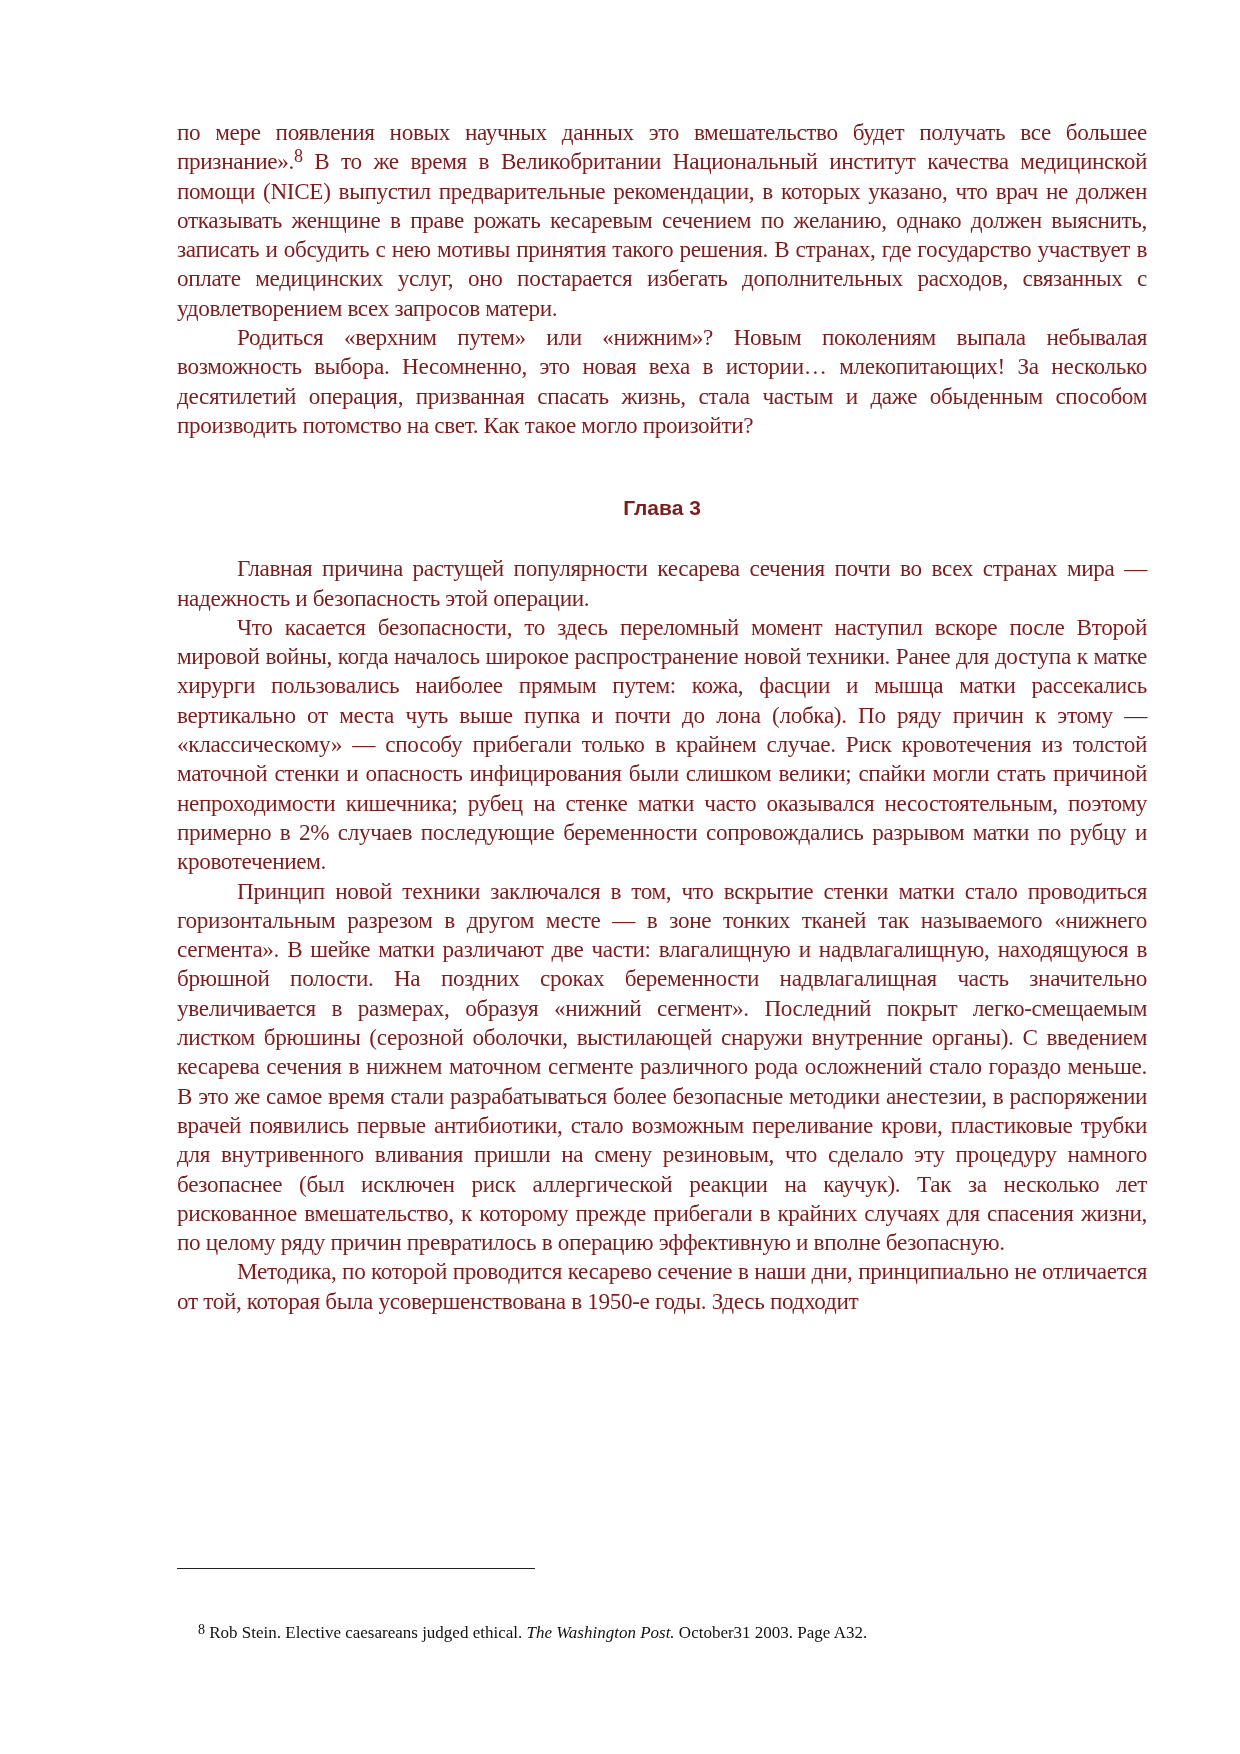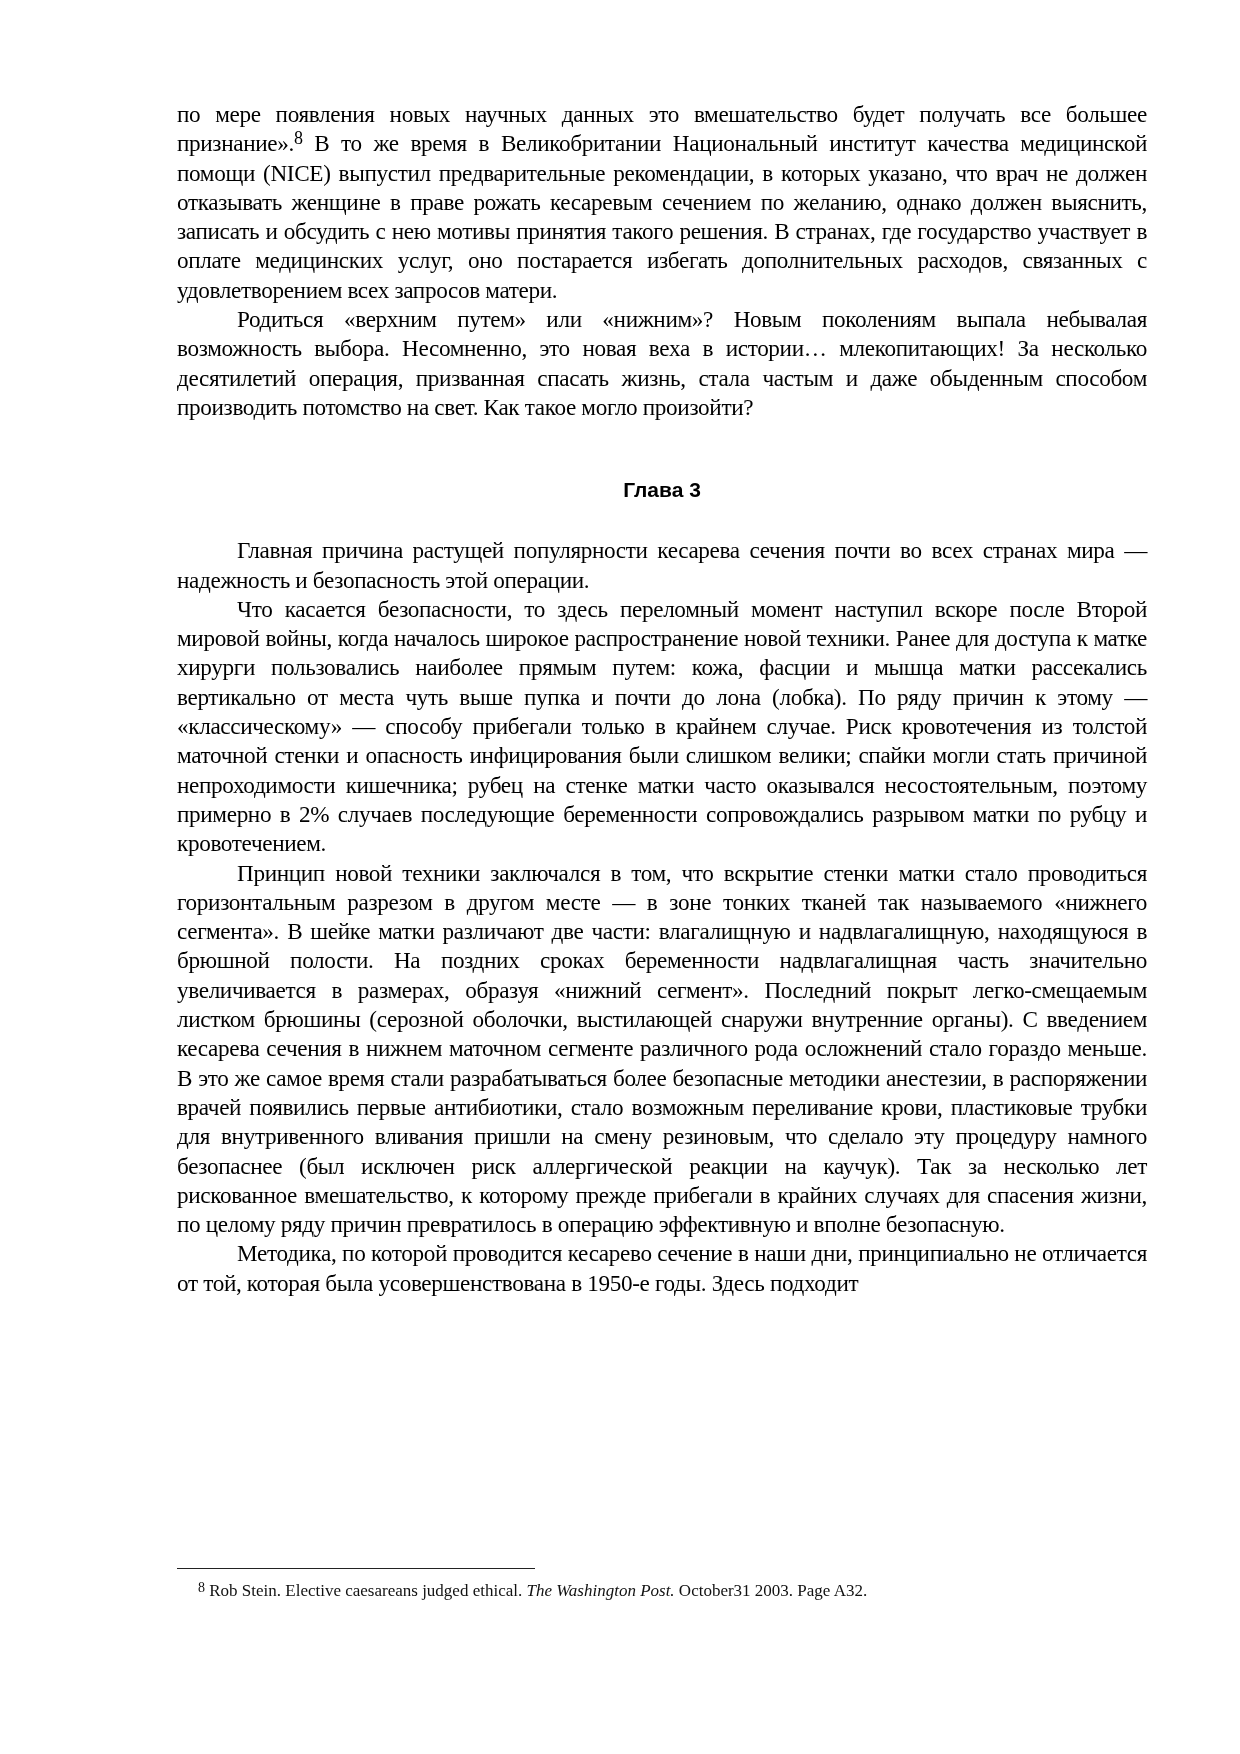--- a/index.html
+++ b/index.html
@@ -1,36 +1,36 @@
 <!DOCTYPE html>
 <html><head>
 <meta charset="utf-8">
 <style>
   html, body { margin: 0; padding: 0; background: #ffffff; }
   body { width: 1240px; height: 1754px; position: relative; overflow: hidden; }
-  .page { position: absolute; left: 177px; top: 100px; width: 970px; color: #000000; }
+  .page { position: absolute; left: 177px; top: 118px; width: 970px; color: #7f1d1d; }
   p.text {
     font-family: "Liberation Serif", serif;
     font-size: 23.2px; line-height: 29.3px; margin: 0;
     text-align: justify; letter-spacing: -0.35px;
   }
   p.indent { text-indent: 60px; }
   sup.fn { font-size: 18px; vertical-align: 7px; line-height: 0; }
   .chapter {
     font-family: "Liberation Sans", sans-serif; font-weight: bold;
     font-size: 21px; line-height: 32px; text-align: center; margin: 0;
   }
   .chapter-block { margin-top: 52px; margin-bottom: 30px; }
   .section {
     font-family: "Liberation Sans", sans-serif; font-weight: bold;
     font-size: 23px; margin: 52px 0 36px 60px;
   }
   .footnote-rule { position: absolute; left: 177px; top: 1568px; width: 358px; height: 1px; background: #222; }
   .footnote {
-    position: absolute; left: 198px; top: 1580px;
+    position: absolute; left: 198px; top: 1622px;
     font-family: "Liberation Serif", serif; font-size: 17px; color: #111;
   }
   .footnote sup { font-size: 14px; vertical-align: 4px; }
 </style>
 </head>
 <body>
 
 <div class="page">
   <p class="text"><span>по мере появления новых научных данных это вмешательство будет получать все большее признание».</span><sup class="fn">8</sup><span> В то же время в Великобритании Национальный институт качества медицинской помощи (NICE) выпустил предварительные рекомендации, в которых указано, что врач не должен отказывать женщине в праве рожать кесаревым сечением по желанию, однако должен выяснить, записать и обсудить с нею мотивы принятия такого решения. В странах, где государство участвует в оплате медицинских услуг, оно постарается избегать дополнительных расходов, связанных с удовлетворением всех запросов матери.</span></p>
   <p class="text indent">Родиться «верхним путем» или «нижним»? Новым поколениям выпала небывалая возможность выбора. Несомненно, это новая веха в истории… млекопитающих! За несколько десятилетий операция, призванная спасать жизнь, стала частым и даже обыденным способом производить потомство на свет. Как такое могло произойти?</p>

